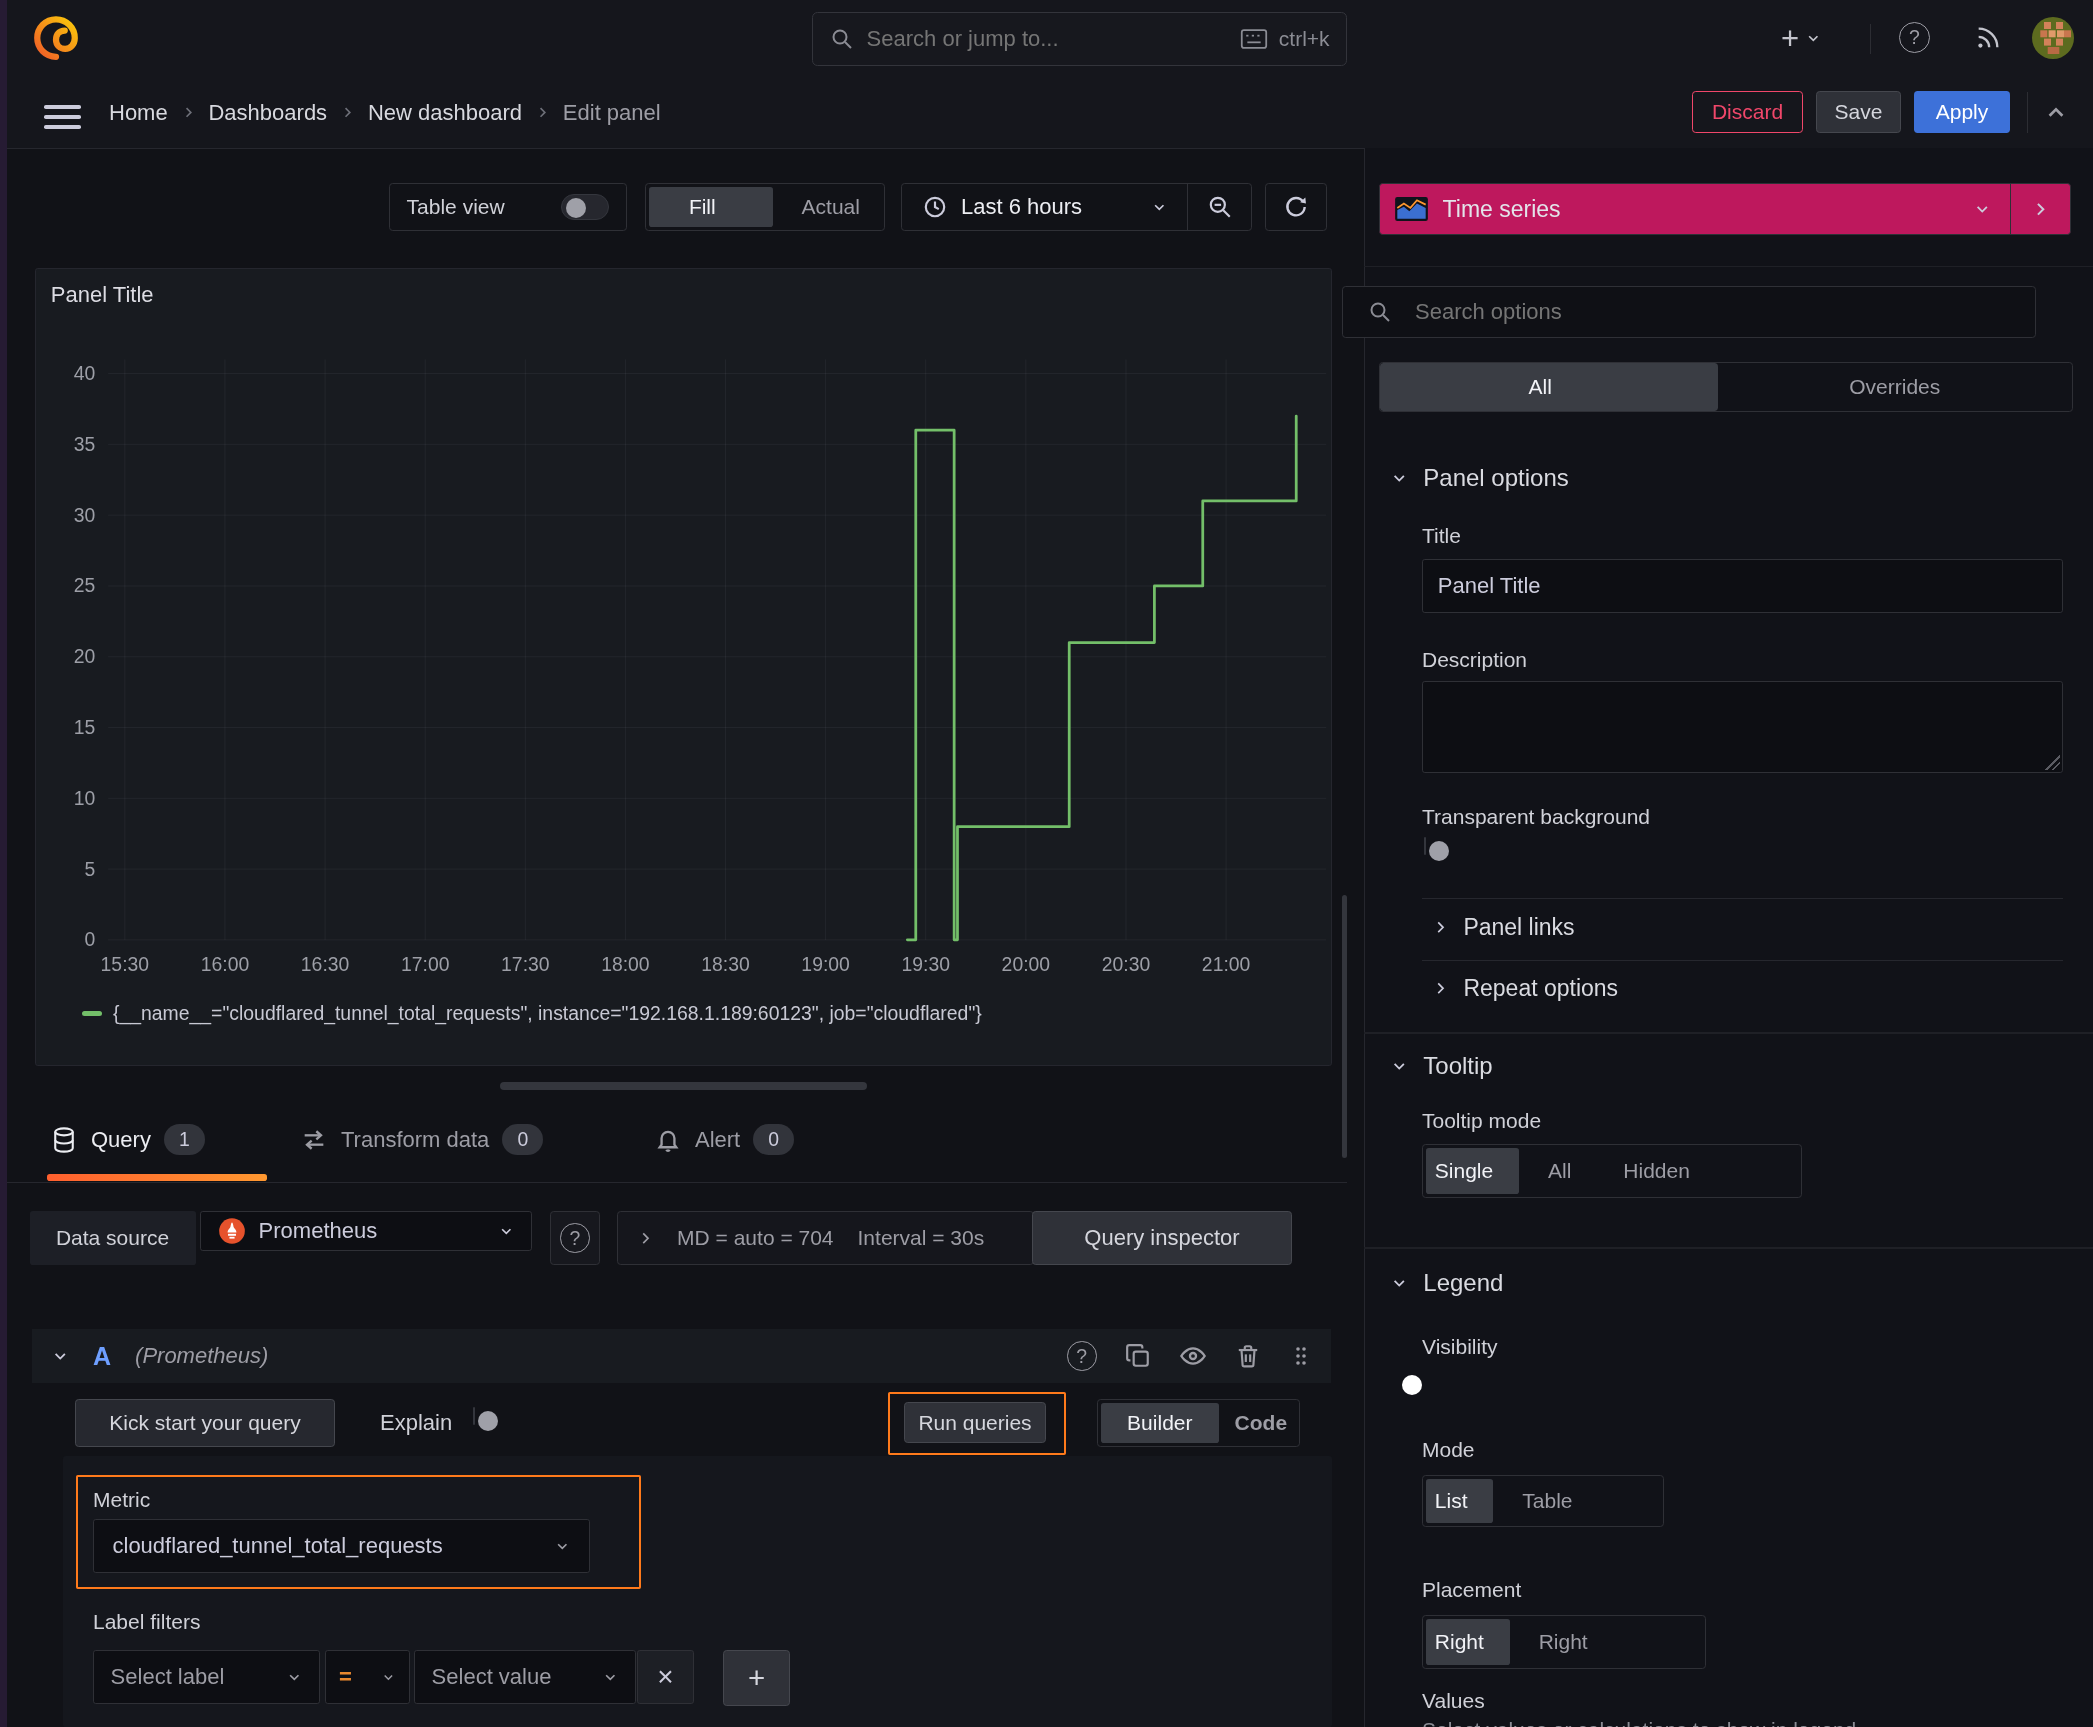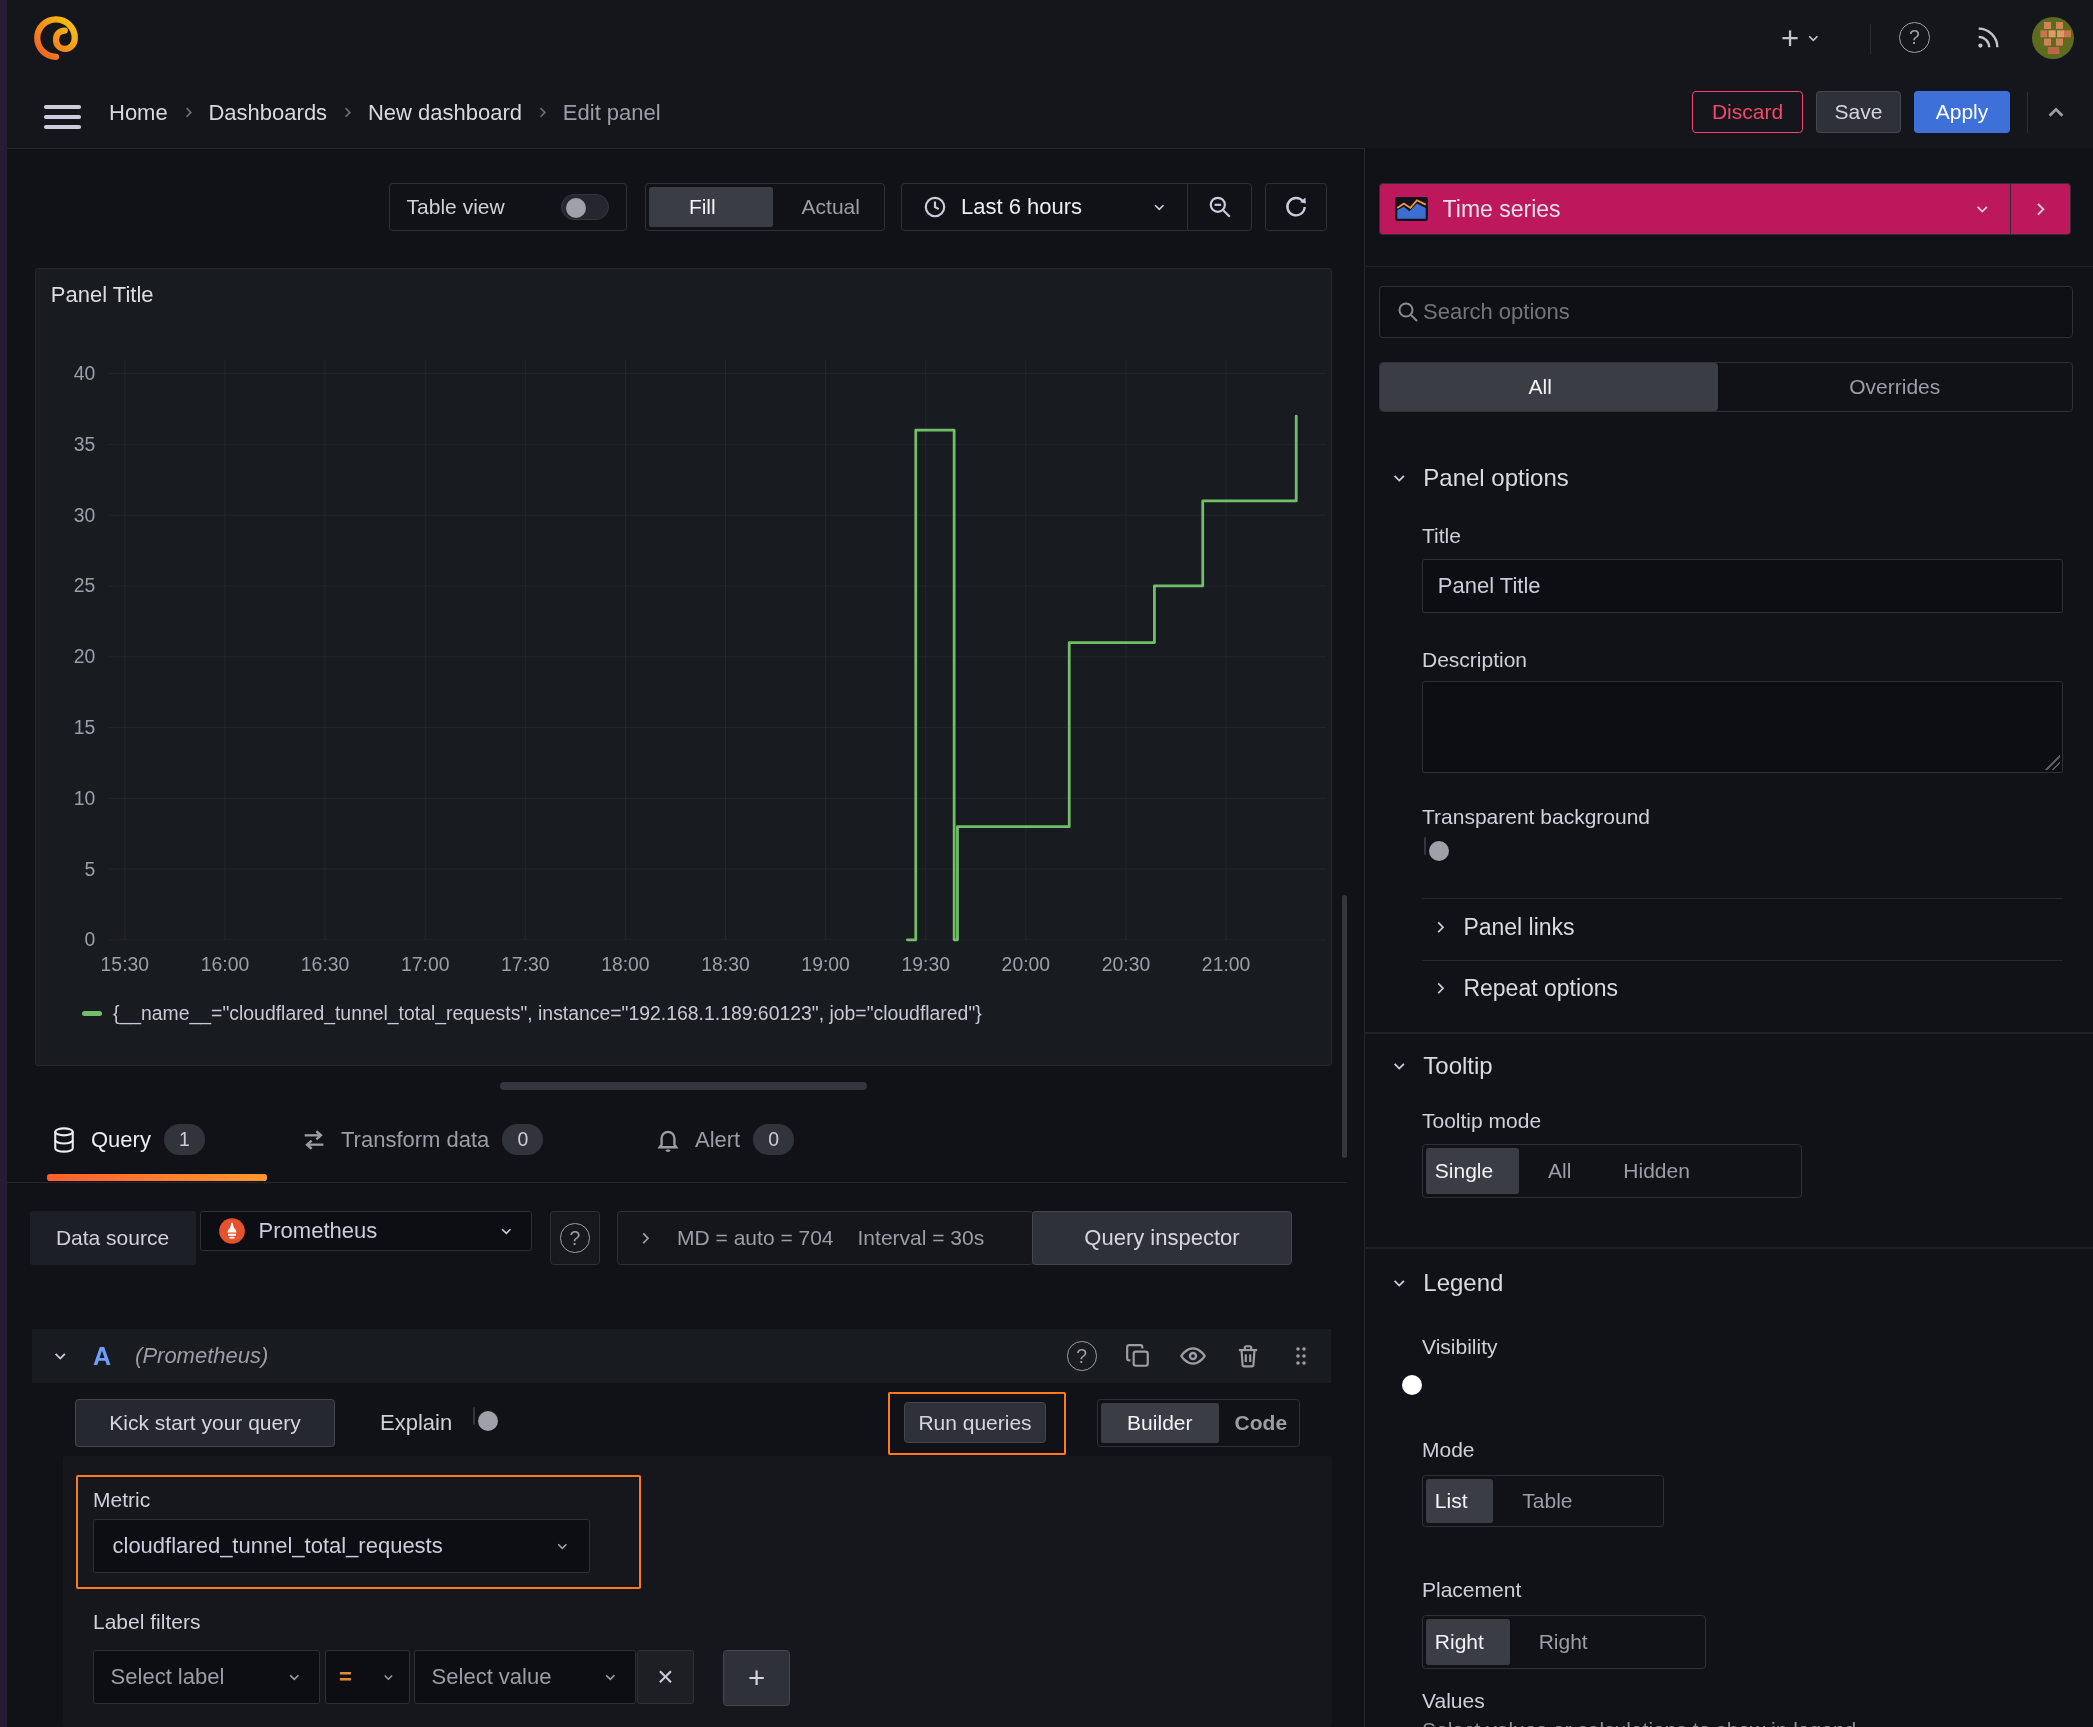--- a/index.html
+++ b/index.html
@@ -94,20 +94,39 @@
     <div class="abs" style="left:31px;top:13px;width:50px;height:50px;">
       <svg width="50" height="50" viewBox="0 0 24 24">
         <defs>
             <linearGradient id="glg" x1="0" y1="1" x2="1" y2="0">
           <stop offset="0" stop-color="#f05a28"></stop>
               <stop offset="1" stop-color="#fbca0a"></stop>
             </linearGradient>
           </defs>
         <path d="M12 21a9 9 0 1 1 9-9c0 3.2-2.1 5.2-4.6 5.2S12 15.4 12 12.8 13.6 8.4 16.2 8.4" fill="none" stroke="url(#glg)" stroke-width="3" stroke-linecap="round"></path>
       </svg>
+    </div>
+    <div class="abs searchbox row" style="left:812px;top:12px;width:500px;height:52px;padding:0 16.6px;gap:11px;">
+      <span>
+        <svg width="24" height="24" viewBox="0 0 24 24" fill="none" stroke="#8b8c94" stroke-width="2">
+          <circle cx="10" cy="10" r="6.5"></circle>
+            <line x1="15" y1="15" x2="21" y2="21"></line>
+          </svg>
+      </span>
+      <input placeholder="Search or jump to..." style="">
+      <span>
+        <svg width="28" height="20" viewBox="0 0 24 18" fill="none" stroke="#8b8c94" stroke-width="1.6">
+          <rect x="1" y="1" width="22" height="16" rx="2"></rect>
+          <line x1="5" y1="6" x2="7" y2="6"></line>
+            <line x1="10" y1="6" x2="12" y2="6"></line>
+            <line x1="15" y1="6" x2="17" y2="6"></line>
+          <line x1="6" y1="12" x2="18" y2="12"></line>
+          </svg>
+      </span>
+      <span class="shortcut">ctrl+k</span>
     </div>
     <div class="abs row" style="left:1781px;top:16.6px;height:44px;gap:5.5px;">
       <span style="font-size:31px;color:#c3c4cc;line-height:1;">+</span>
       <svg width="16.6" height="16.6" viewBox="0 0 24 24" fill="none" stroke="#c3c4cc" stroke-width="2.4">
           <polyline points="6,9 12,15 18,9"></polyline>
         </svg>
     </div>
     <div class="abs vdiv" style="left:1870px;top:24px;height:29.5px;"></div>
     <div class="abs circle-q" style="left:1899px;top:22px;">
       <span>?</span>
@@ -418,21 +437,21 @@
       </svg>
     <div class="vdiv" style="height:50px;background:#2f3036;"></div>
     <div class="iconbtn" style="width:59px;height:50px;">
       <svg width="18.5" height="18.5" viewBox="0 0 24 24" fill="none" stroke="#ccccdc" stroke-width="2.6">
           <polyline points="9,5 16,12 9,19"></polyline>
         </svg>
     </div>
   </div>
   <div class="abs" style="left:1364px;top:266px;width:729px;height:0.9px;background:#1f2026;"></div>
 
-  <div class="abs tbox" style="left:1379px;top:286px;width:694px;height:52px;padding:0 16px;gap:3px;background:#0f1015;">
+  <div class="abs tbox" style="left:1342px;top:286px;width:694px;height:52px;padding:0 25px;gap:23px;background:#0f1015;">
     <span>
       <svg width="24" height="24" viewBox="0 0 24 24" fill="none" stroke="#8b8c94" stroke-width="2">
         <circle cx="10" cy="10" r="6.5"></circle>
           <line x1="15" y1="15" x2="21" y2="21"></line>
         </svg>
     </span>
     <input class="ginput" style="border: none; background: transparent; flex: 1 1 0%; padding: 0px;" placeholder="Search options">
   </div>
 
   <div class="abs seg" style="left:1379px;top:362px;width:694px;height:50px;">

